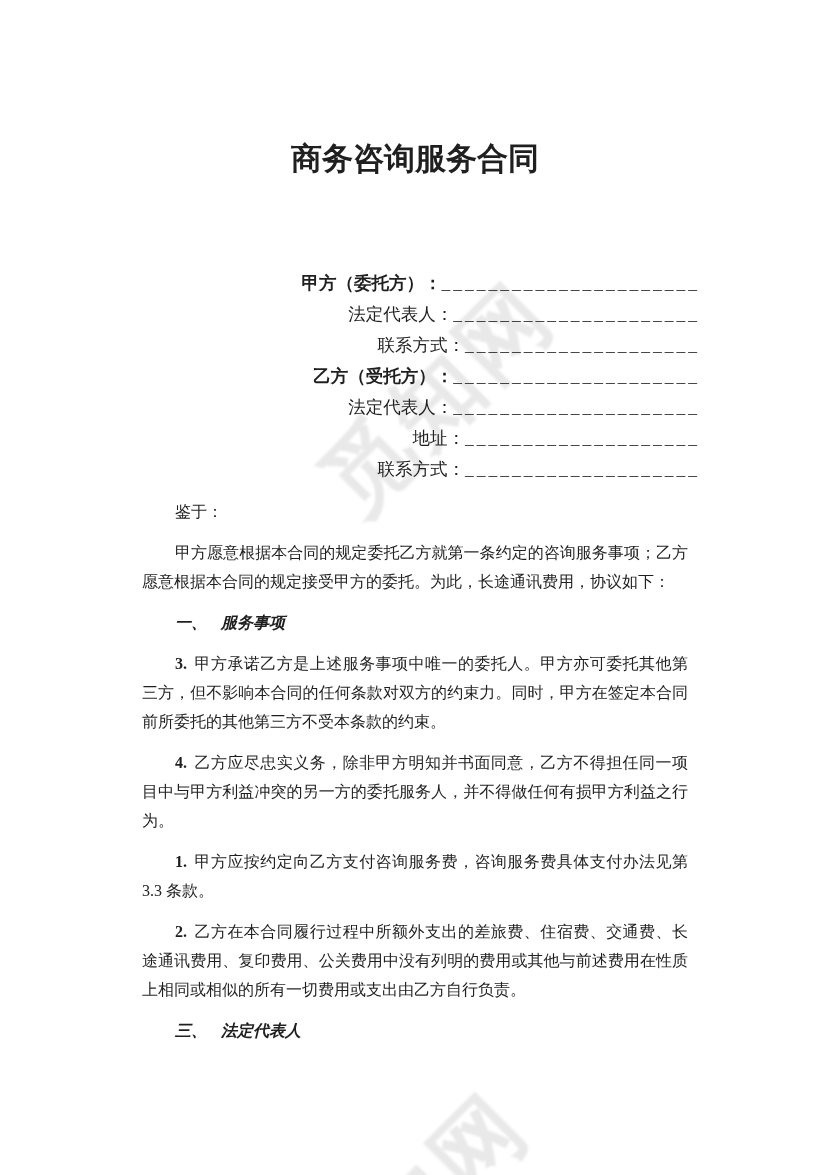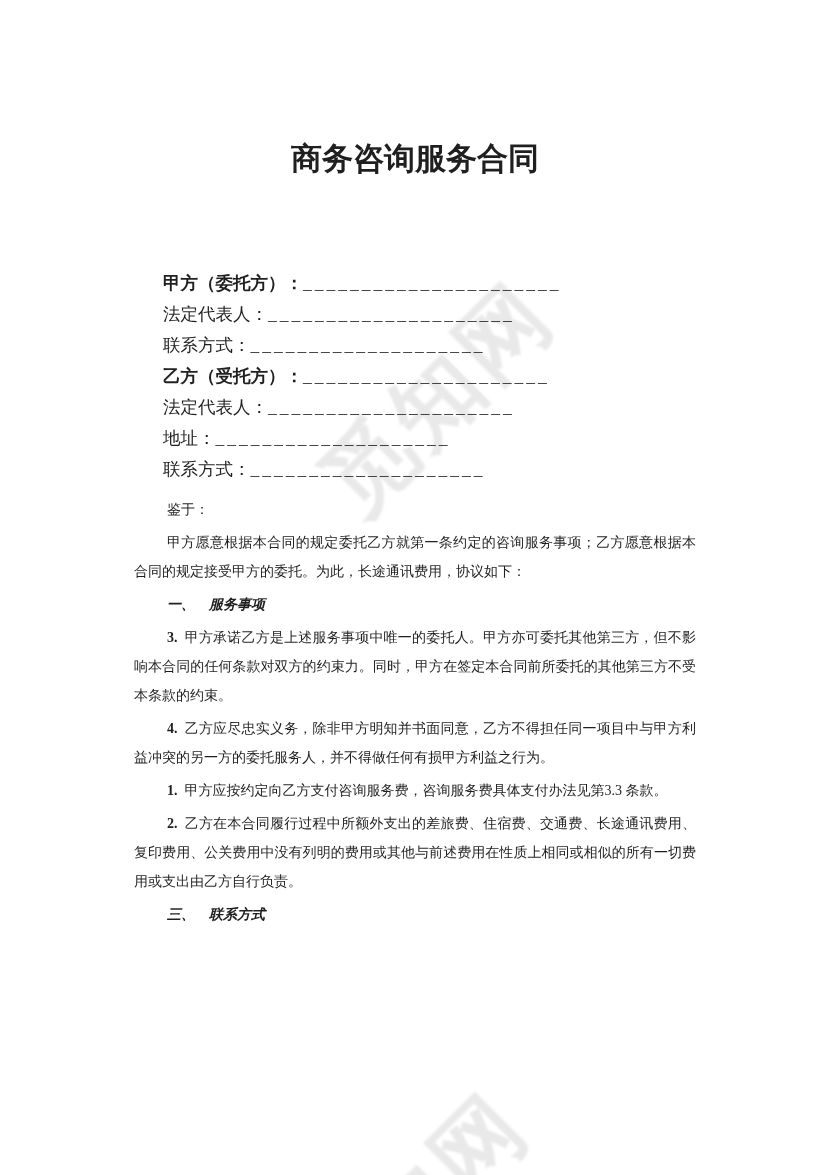--- a/index.html
+++ b/index.html
@@ -38,27 +38,28 @@
     font-size: 31px;
     line-height: 46px;
     font-weight: bold;
   }
   .party { margin-top: 86px; }
   .party-line {
     line-height: 31px;
     font-size: 17.5px;
     text-indent: 33px;
     white-space: nowrap;
+    text-align: right;
   }
   .party-name-label { font-weight: bold; }
   .blank { letter-spacing: 3px; font-weight: normal; }
   .body-block { margin-top: 10px; }
   .para {
-    margin: 4px;
-    font-size: 14px;
+    margin: 12px;
+    font-size: 16px;
     line-height: 29px;
     text-align: justify;
     text-indent: 33px;
   }
   .heading { font-weight: bold; font-style: italic; }
   .h-num { margin-right: 14px; }
   .num { font-weight: bold; margin-right: 7px; }
 </style>
 </head>
 <body>
@@ -115,18 +116,18 @@
       </p>
 
       <p class="para">
         <span class="num">1.</span><span class="richtext">甲方应按约定向乙方支付咨询服务费，咨询服务费具体支付办法见第3.3 条款。</span>
       </p>
       <p class="para">
         <span class="num">2.</span><span class="richtext">乙方在本合同履行过程中所额外支出的差旅费、住宿费、交通费、长途通讯费用、复印费用、公关费用中没有列明的费用或其他与前述费用在性质上相同或相似的所有一切费用或支出由乙方自行负责。</span>
       </p>
 
       <p class="para heading">
-        <span class="h-num">三、</span><span>联系方式</span>
+        <span class="h-num">三、</span><span>法定代表人</span>
       </p>
 
     </div>
   </div>
 </div>
 
 </body></html>

